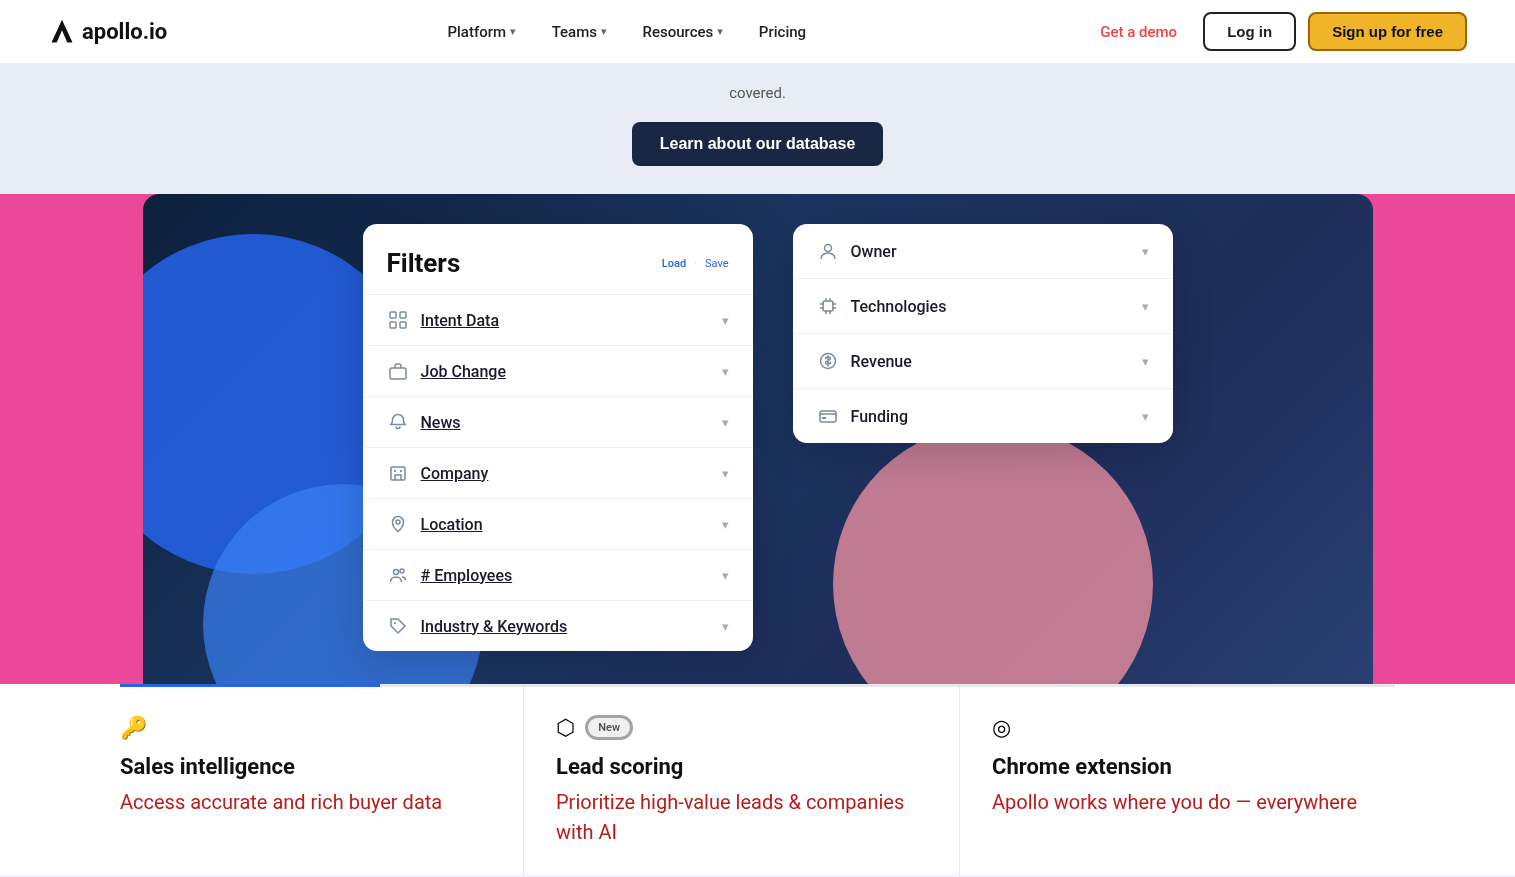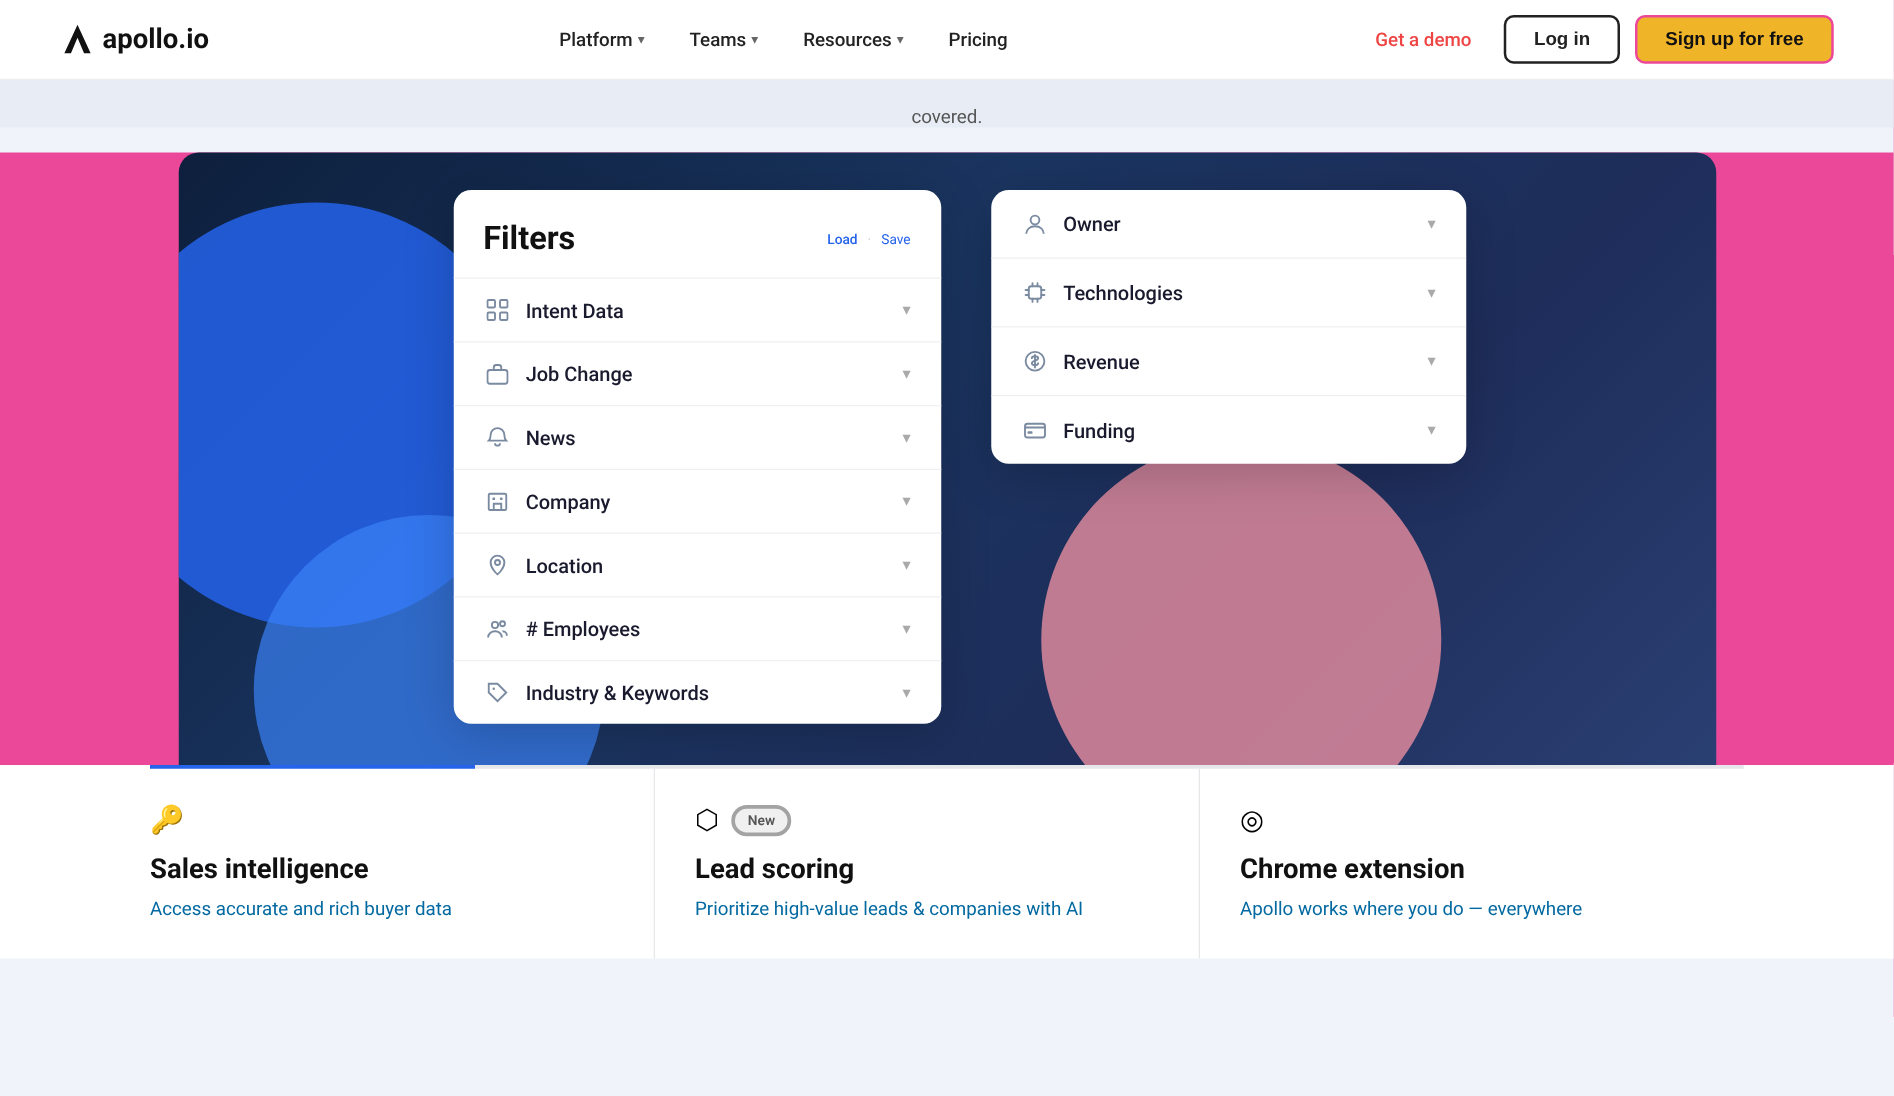--- a/index.html
+++ b/index.html
@@ -61,21 +61,21 @@
       border: 2px solid #222;
       border-radius: 8px;
       background: #fff;
       font-size: 15px;
       font-weight: 600;
       cursor: pointer;
       color: #222;
     }
     .btn-signup {
       padding: 9px 22px;
-      border: 2px solid #ec4899;
+      border: 2px solid #a16207;
       border-radius: 8px;
       background: #f0b429;
       font-size: 15px;
       font-weight: 600;
       cursor: pointer;
       color: #111;
     }
 
     
     .hero-section {
@@ -204,20 +204,21 @@
       height: 22px;
       display: flex;
       align-items: center;
       justify-content: center;
       color: #7a8aa0;
     }
     .filter-label {
       font-size: 16px;
       font-weight: 500;
       color: #1a1a2e;
+      text-decoration: underline;
     }
     .filter-chevron {
       color: #aaa;
       font-size: 13px;
     }
 
     
     .right-panel {
       position: absolute;
       right: 200px;
@@ -297,22 +298,22 @@
       border-radius: 20px;
       border: 3px solid #a3a3a3;
     }
     .bottom-card-title {
       font-size: 22px;
       font-weight: 700;
       color: #111;
       margin-bottom: 8px;
     }
     .bottom-card-desc {
-      font-size: 15px;
-      color: #0369a1;
+      font-size: 20px;
+      color: #b91c1c;
       line-height: 1.5;
     }
     .cards-row {
       display: flex;
       gap: 0;
     }
     .card-col {
       flex: 1;
       padding: 28px 32px 28px 0;
     }
@@ -358,20 +359,21 @@
 
   <div class="nav-right">
     <span class="nav-demo">Get a demo</span>
     <button class="btn-login">Log in</button>
     <button class="btn-signup">Sign up for free</button>
   </div>
 </nav>
 
 <div class="hero-section">
   <p class="hero-sub">covered.</p>
+  <button class="btn-learn">Learn about our database</button>
 </div>
 
 <div class="demo-area">
   <div class="demo-card">
 
     <div class="circle-blue-large"></div>
     <div class="circle-blue-small"></div>
     <div class="circle-pink"></div>
 
     <div class="filters-panel">

